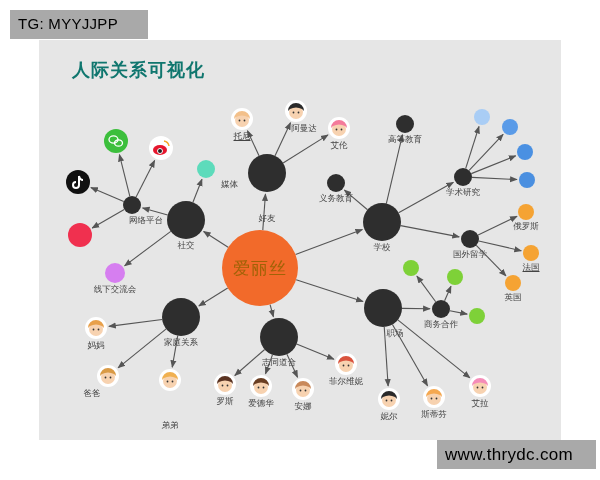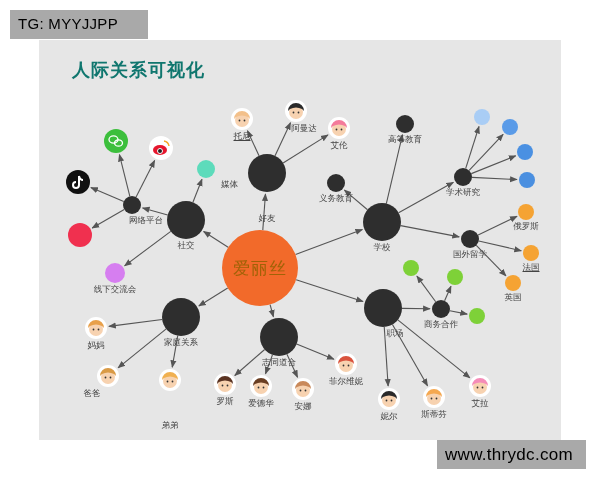--- a/index.html
+++ b/index.html
@@ -6,21 +6,21 @@
   body {
     width: 600px; height: 480px; background: #ffffff; position: relative; overflow: hidden;
     font-family: "DejaVu Sans", "Liberation Sans", sans-serif;
   }
   .watermark {
     position: absolute; background: #a9a9a9; color: #000000;
     font-family: "Liberation Sans", "DejaVu Sans", sans-serif;
     font-size: 15px; line-height: 28px; padding: 0 8px; letter-spacing: 0.3px;
   }
   #wm-top { left: 10px; top: 10px; width: 122px; height: 29px; }
-  #wm-bottom { left: 437px; top: 440px; width: 141px; height: 29px; font-size: 17px; line-height: 29px; padding: 0 0 0 8px; }
+  #wm-bottom { left: 437px; top: 440px; width: 141px; height: 29px; font-size: 17px; line-height: 29px; padding: 0 10px 0 8px; }
   .panel {
     position: absolute; left: 39px; top: 40px; width: 522px; height: 400px; background: #e6e6e6;
   }
   .title {
     position: absolute; left: 72px; top: 58px; font-size: 18px; color: #0f766e; font-weight: bold;
     letter-spacing: 1px;
   }
   svg#graph { position: absolute; left: 0; top: 0; }
   .lbl {
     position: absolute; font-size: 8.5px; color: #444444; white-space: nowrap;

